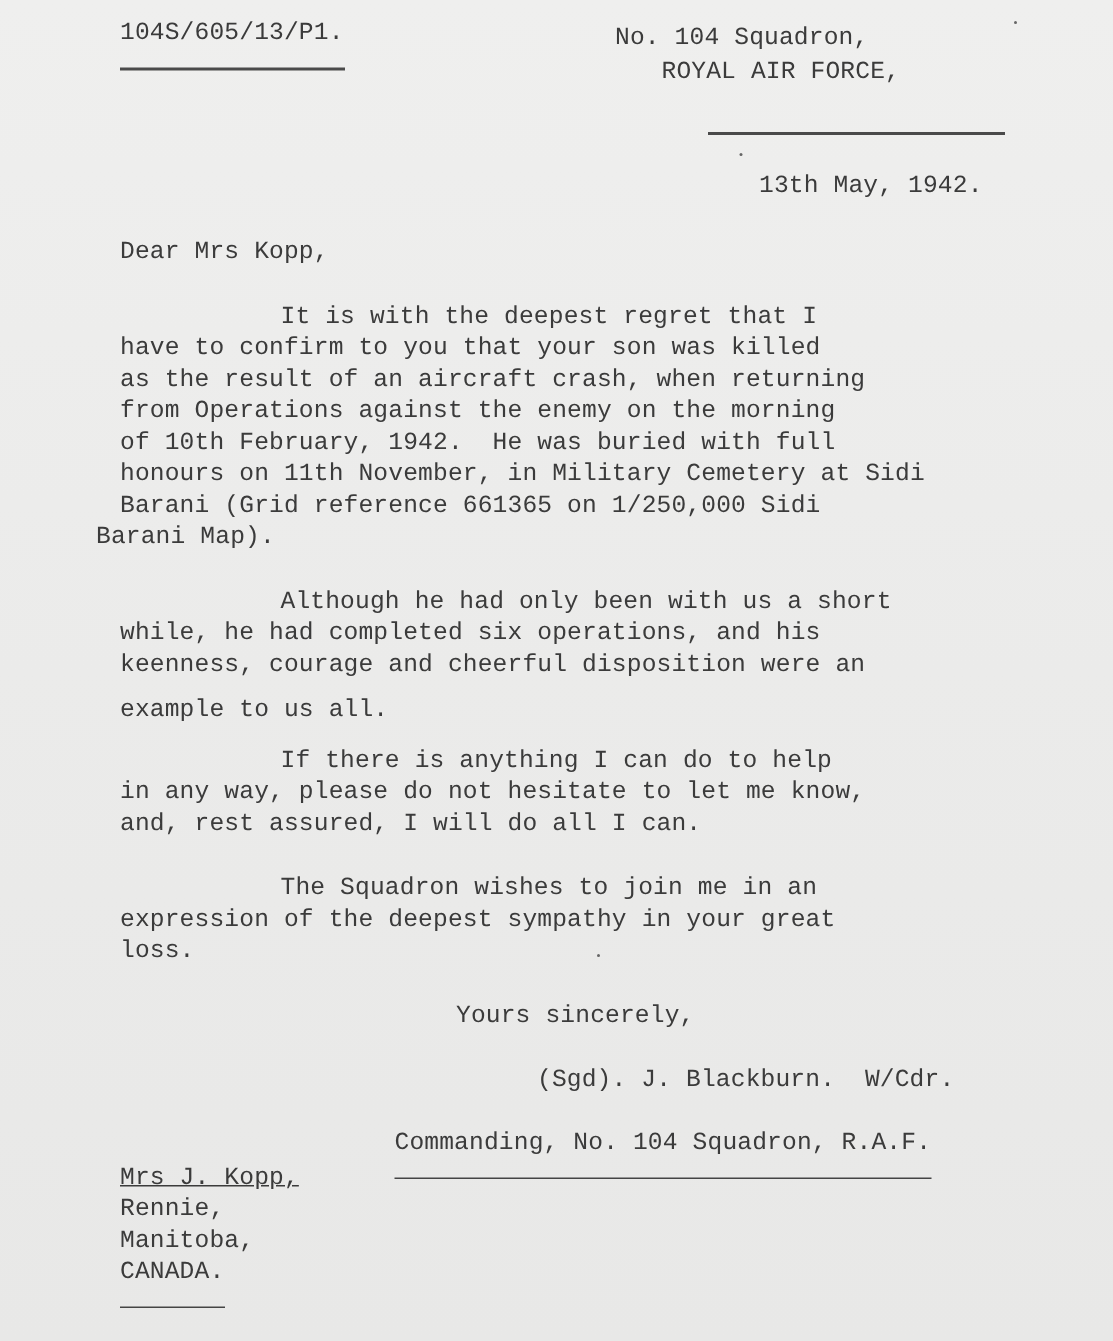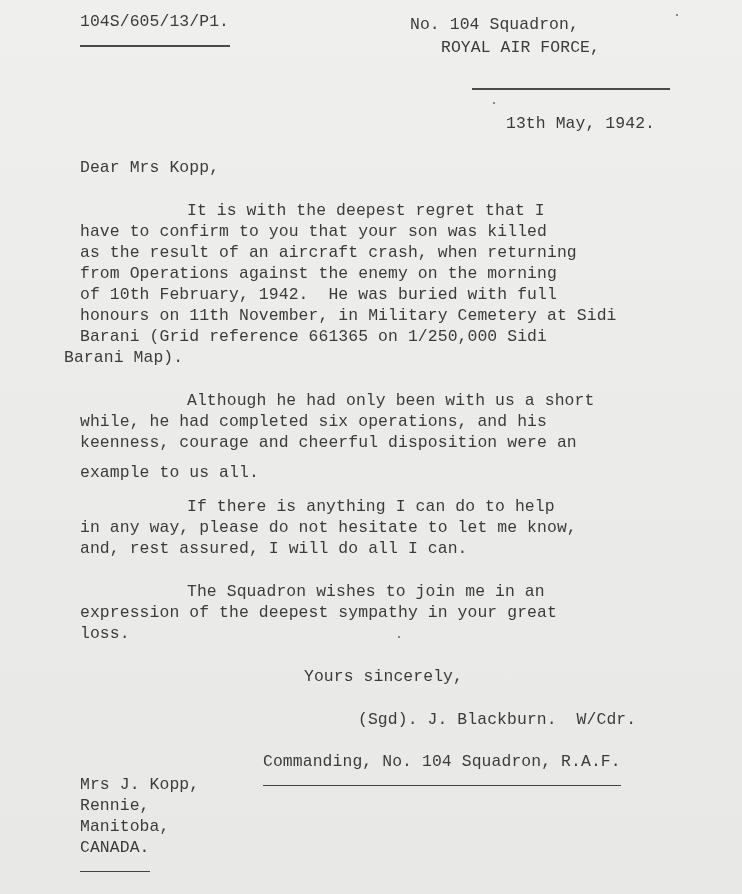--- a/index.html
+++ b/index.html
@@ -66,21 +66,21 @@
   <div>
     <div class="t" style="left:187px; top:581px;">The Squadron wishes to join me in an</div>
     <div class="t" style="left:80px; top:602px;text-align:center;">expression of the deepest sympathy in your great</div>
     <div class="t" style="left:80px; top:623px;">loss.</div>
   </div>
 
   <div class="t" style="left:304px; top:666px;">Yours sincerely,</div>
   <div class="t" style="left:358px; top:709px;">(Sgd). J. Blackburn.  W/Cdr.</div>
   <div class="t ul" style="left:263px; top:751px;">Commanding, No. 104 Squadron, R.A.F.</div>
 
-  <div class="t" style="left:80px; top:774px;">Mrs J. Kopp,</div>
+  <div class="t" style="left:80px; top:774px;text-decoration:underline;">Mrs J. Kopp,</div>
   <div class="t" style="left:80px; top:795px;">Rennie,</div>
   <div class="t" style="left:80px; top:816px;">Manitoba,</div>
   <div class="t ul" style="left:80px; top:837px;">CANADA.</div>
 
   <div class="speck" style="left:493px; top:102px;"></div>
   <div class="speck" style="left:398px; top:636px;"></div>
   <div class="speck" style="left:676px; top:14px;"></div>
 </div>
 
 </body></html>

